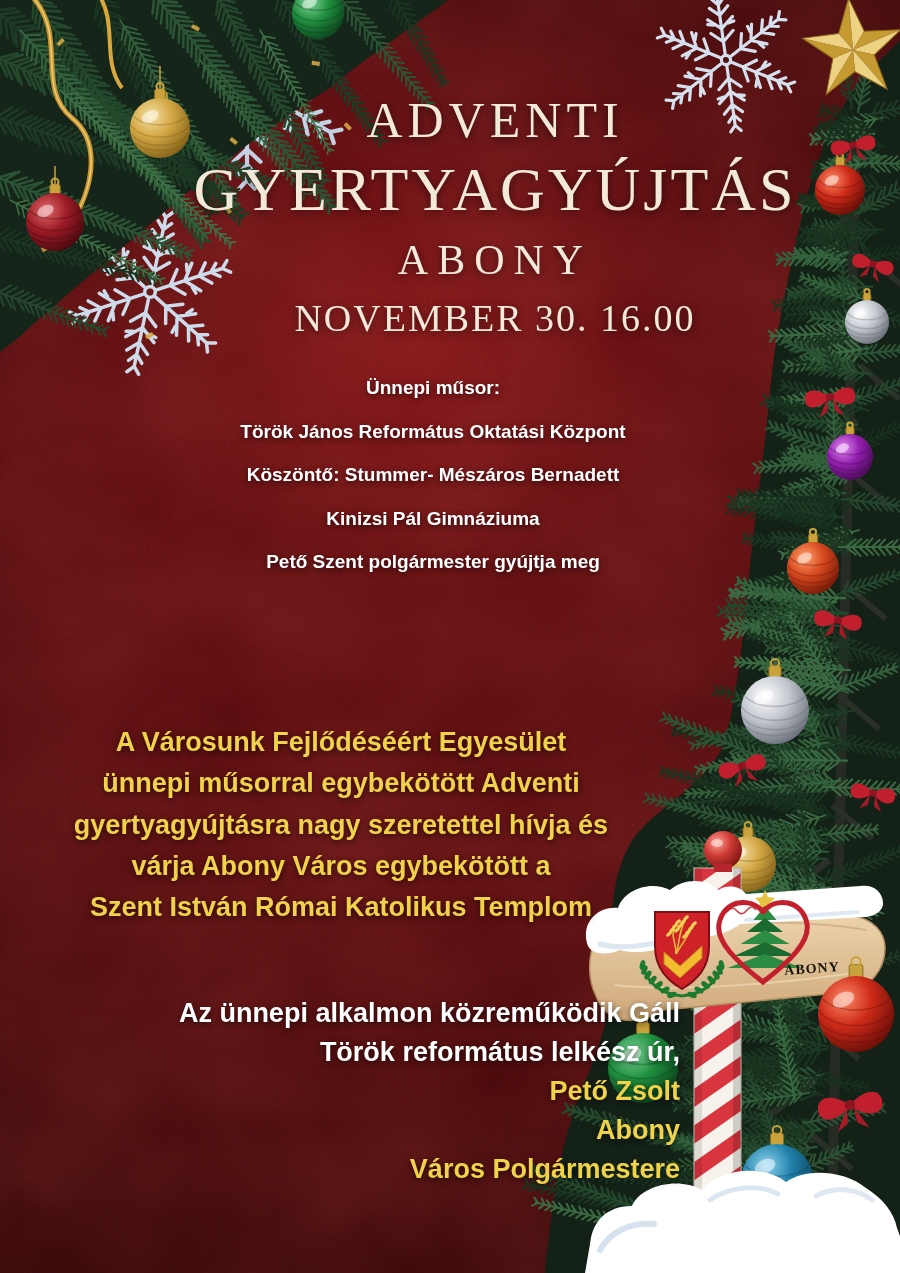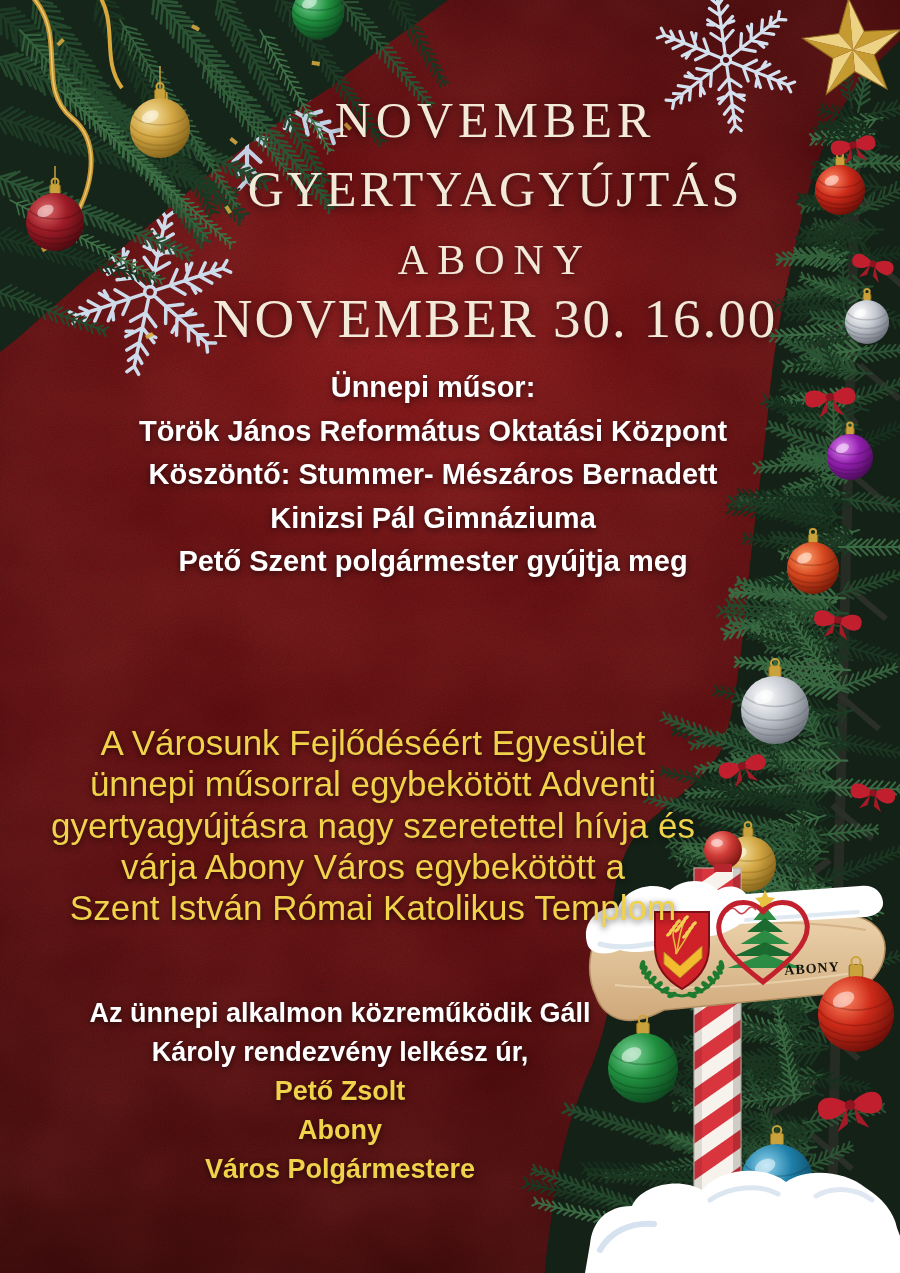--- a/index.html
+++ b/index.html
@@ -8,26 +8,26 @@
     font-family:"Liberation Sans",sans-serif;
     background:
       radial-gradient(ellipse 640px 540px at 46% 27%, rgba(150,24,27,.95), rgba(116,17,20,.55) 46%, rgba(70,9,11,0) 78%),
       radial-gradient(ellipse 760px 720px at 40% 58%, rgba(112,17,19,.5), rgba(0,0,0,0) 72%),
       radial-gradient(ellipse 1500px 1250px at 50% 42%, #5e0d10 28%, #320607 72%, #170203 100%);
   }
   #deco{position:absolute;inset:0;z-index:2;}
   .txt{position:absolute;z-index:5;text-align:center;}
   .title-block{left:90px;top:92px;width:810px;color:#f2e9d8;font-family:"Liberation Serif",serif;text-shadow:0 2px 8px rgba(0,0,0,.55);}
   .t1{font-size:50px;letter-spacing:5px;line-height:57px;}
-  .t2{font-size:50px;letter-spacing:3px;line-height:57px;margin-top:12px;}
+  .t2{font-size:62px;letter-spacing:3px;line-height:57px;margin-top:12px;}
   .t3{font-size:42px;letter-spacing:9px;line-height:48px;margin-top:18px;}
-  .t4{font-size:55px;letter-spacing:2px;line-height:53px;margin-top:8px;}
-  .program{left:20px;top:366px;width:826px;font-size:29px;font-weight:700;line-height:43.5px;color:#fff;text-shadow:0 2px 6px rgba(0,0,0,.6);}
-  .invite{left:0;top:722px;width:682px;font-size:35px;font-weight:400;line-height:41.3px;color:#f0d24b;text-shadow:0 2px 6px rgba(0,0,0,.6);margin-left:32px;}
-  .closing{left:0;top:994px;width:680px;font-size:27px;font-weight:700;line-height:39px;text-shadow:0 2px 6px rgba(0,0,0,.6);}
+  .t4{font-size:38px;letter-spacing:2px;line-height:53px;margin-top:8px;}
+  .program{left:20px;top:366px;width:826px;font-size:19px;font-weight:700;line-height:43.5px;color:#fff;text-shadow:0 2px 6px rgba(0,0,0,.6);}
+  .invite{left:0;top:722px;width:682px;font-size:27px;font-weight:700;line-height:41.3px;color:#f0d24b;text-shadow:0 2px 6px rgba(0,0,0,.6);}
+  .closing{left:0;top:994px;width:680px;font-size:27px;font-weight:700;line-height:39px;text-shadow:0 2px 6px rgba(0,0,0,.6);text-align:right;}
   .wline{color:#fff;}
   .yline{color:#f0d24b;}
   .sign-label{
     position:absolute;z-index:3;left:780px;top:961px;width:64px;
     font-family:"Liberation Serif",serif;font-weight:700;font-size:14px;
     color:#17150d;transform:rotate(-4deg);text-align:center;letter-spacing:1px;
   }
 </style>
 </head>
 <body>
@@ -603,21 +603,21 @@
       </g>
       <g>
         <path d="M585 1273 L590 1244 C592 1222 606 1206 632 1206 C640 1186 678 1176 702 1190 C720 1168 762 1164 786 1182 C806 1168 844 1170 866 1188 C882 1198 894 1212 897 1228 L900 1236 L900 1273 Z" fill="#ffffff"></path>
         <path d="M600 1250 C610 1232 630 1222 654 1224" stroke="#c4d6e8" stroke-width="6" fill="none" opacity="0.7" stroke-linecap="round"></path>
         <path d="M710 1200 C730 1186 760 1184 778 1194" stroke="#c4d6e8" stroke-width="5" fill="none" opacity="0.6" stroke-linecap="round"></path>
         <path d="M816 1196 C834 1186 856 1188 872 1200" stroke="#c4d6e8" stroke-width="5" fill="none" opacity="0.55" stroke-linecap="round"></path>
       </g>
     </svg>
 
   <div class="txt title-block">
-    <div class="t1">NOVEMBER</div>
+    <div class="t1">ADVENTI</div>
     <div class="t2">GYERTYAGYÚJTÁS</div>
     <div class="t3">ABONY</div>
     <div class="t4">NOVEMBER 30. 16.00</div>
   </div>
 
   <div class="txt program">
     <div>Ünnepi műsor:</div>
     <div>Török János Református Oktatási Központ</div>
     <div>Köszöntő: Stummer- Mészáros Bernadett</div>
     <div>Kinizsi Pál Gimnáziuma</div>
@@ -627,20 +627,20 @@
   <div class="txt invite">
     <div>A Városunk Fejlődéséért Egyesület</div>
     <div>ünnepi műsorral egybekötött Adventi</div>
     <div>gyertyagyújtásra nagy szeretettel hívja és</div>
     <div>várja Abony Város egybekötött a</div>
     <div>Szent István Római Katolikus Templom</div>
   </div>
 
   <div class="txt closing">
     <div class="wline">Az ünnepi alkalmon közreműködik Gáll</div>
-    <div class="wline">Károly rendezvény lelkész úr,</div>
+    <div class="wline">Török református lelkész úr,</div>
     <div class="yline">Pető Zsolt</div>
     <div class="yline">Abony</div>
     <div class="yline">Város Polgármestere</div>
   </div>
 
   <div class="sign-label">ABONY</div>
 </div>
 
 </body></html>

